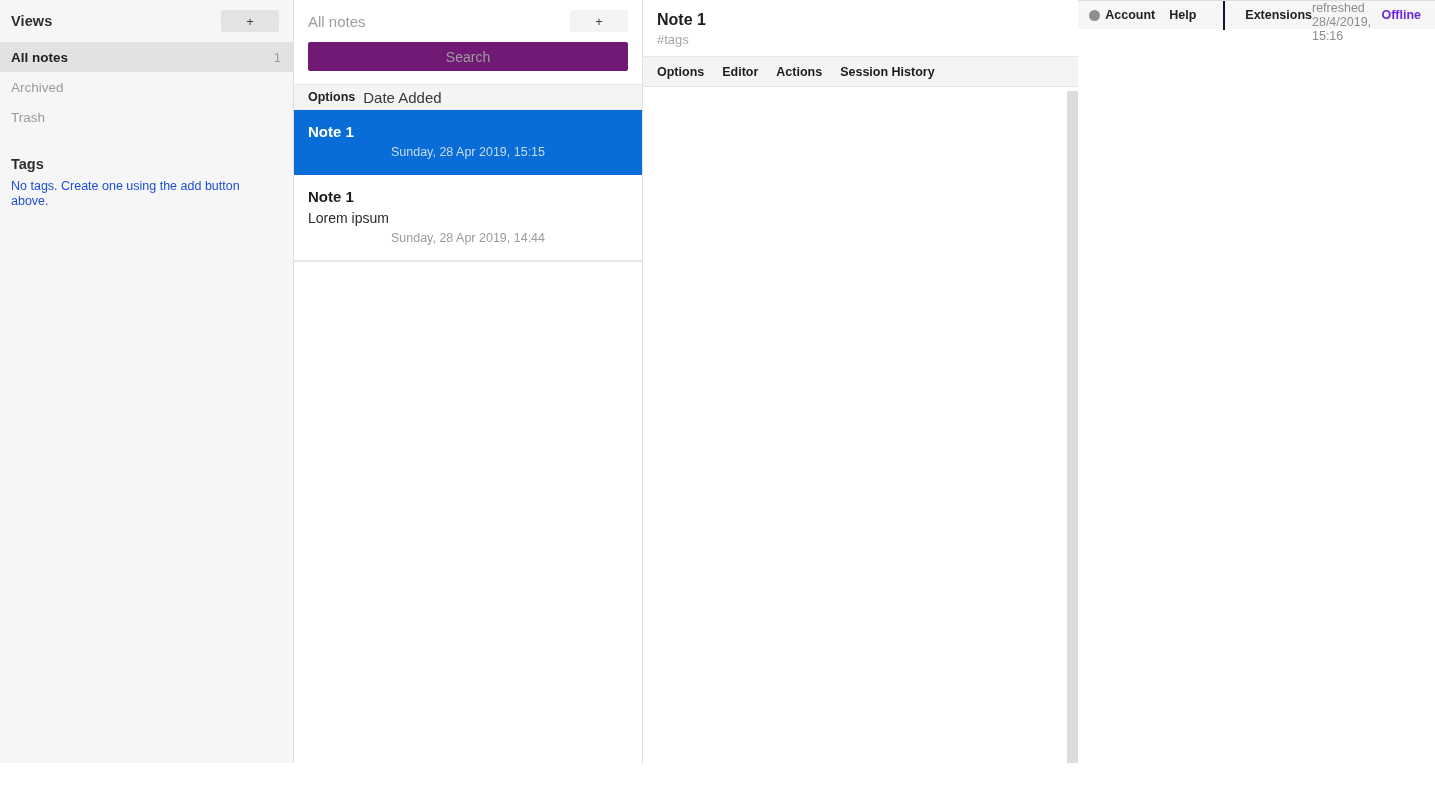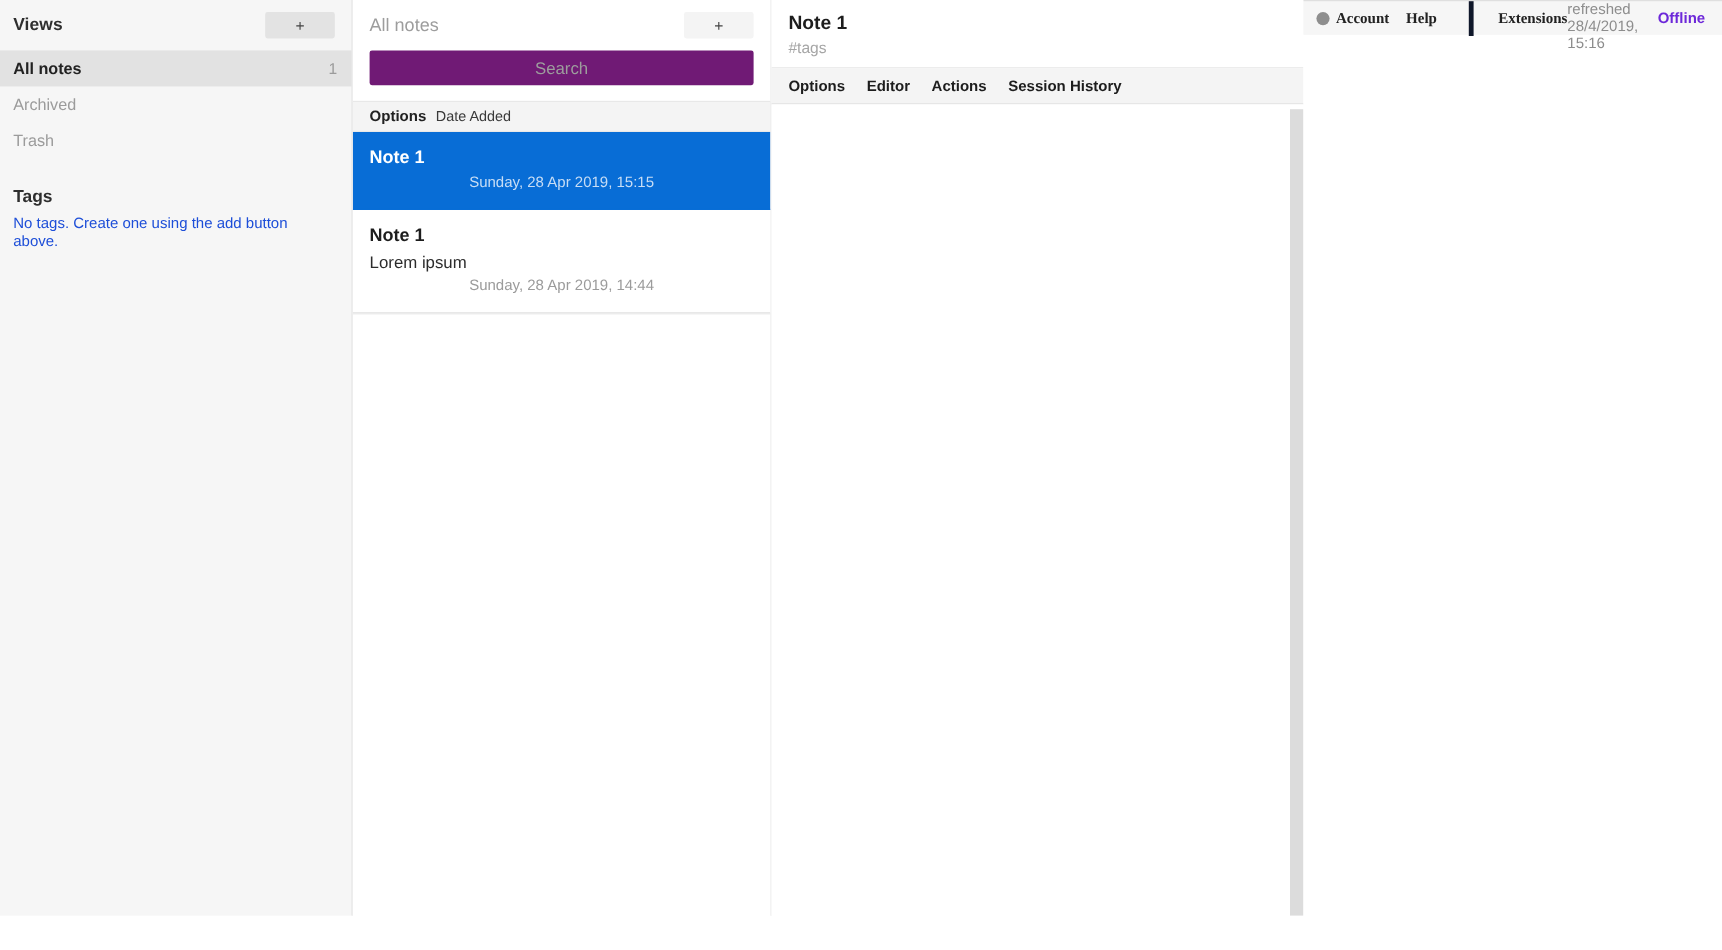--- a/index.html
+++ b/index.html
@@ -159,21 +159,21 @@
     gap: 8px;
     border-bottom: 1px solid #e8e8e8;
   }
   .list-toolbar .opt-label {
     font-size: 12.5px;
     font-weight: bold;
     color: #222;
     cursor: pointer;
   }
   .list-toolbar .sort-label {
-    font-size: 12px;
+    font-size: 15px;
     color: #3a3a3a;
     cursor: pointer;
   }
   .note-list { flex: 1; overflow: hidden; background: #ffffff; }
   .note-item {
     padding: 12px 14px 13px 14px;
     border-bottom: 1px solid #e8e8e8;
     cursor: pointer;
     background: #ffffff;
   }
@@ -275,29 +275,29 @@
   
   .statusbar {
     height: 29px;
     background: #f6f6f6;
     border-top: 1px solid #dfdfdf;
     display: flex;
     align-items: center;
     padding: 0 14px 0 11px;
     font-size: 12.5px;
   }
-  .status-left { display: flex; align-items: center; gap: 13px; font-family: Liberation Serif, serif; }
+  .status-left { display: flex; align-items: center; gap: 13px; }
   .status-group {
     display: flex;
     align-items: center;
     gap: 14px;
     padding-right: 14px;
   }
   .status-group.second {
-    border-left: 4px solid #0f172a;
+    border-left: 2px solid #0f172a;
     padding-left: 20px;
     padding-right: 0;
     height: 29px;
   }
   .account-dot {
     width: 11px; height: 11px;
     border-radius: 50%;
     background: #8e8e8e;
     display: inline-block;
     margin-right: 5px;

